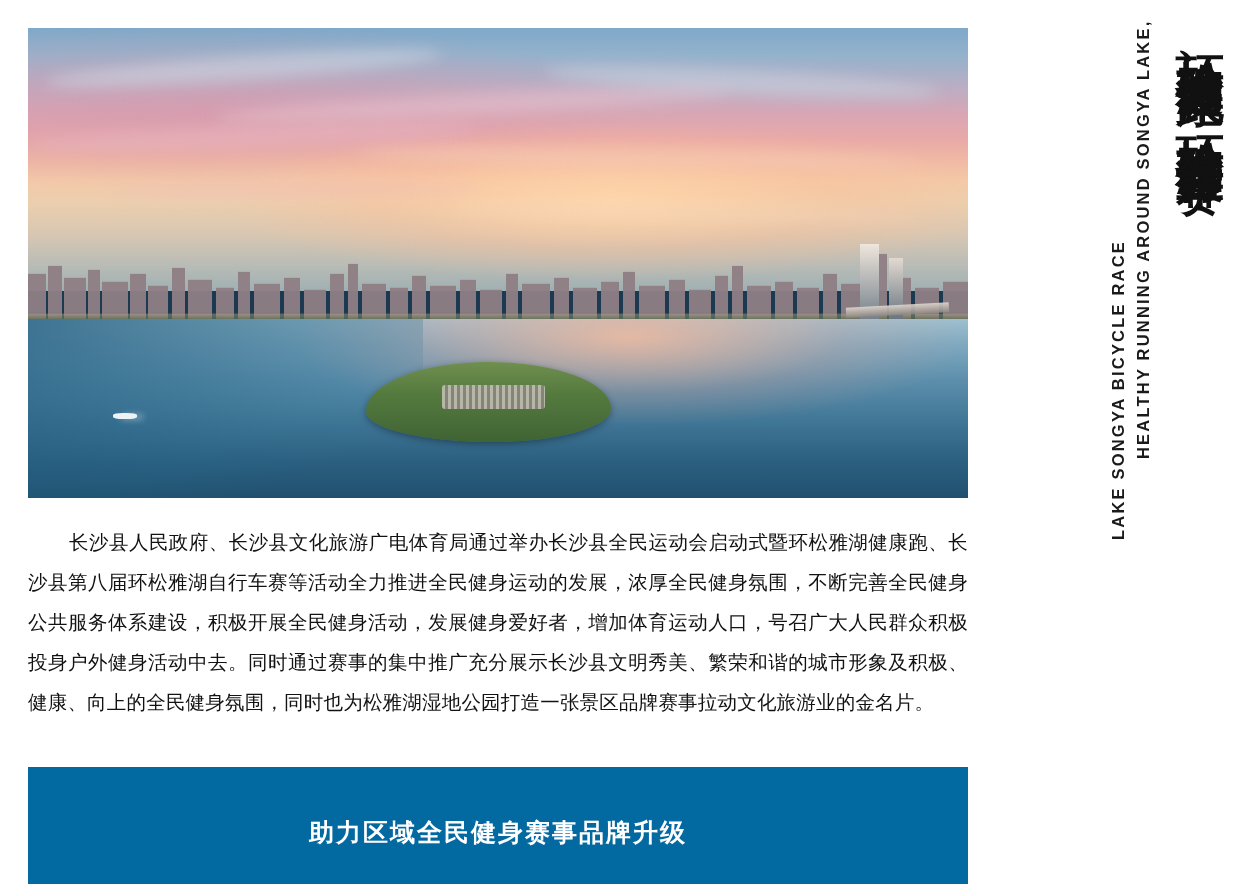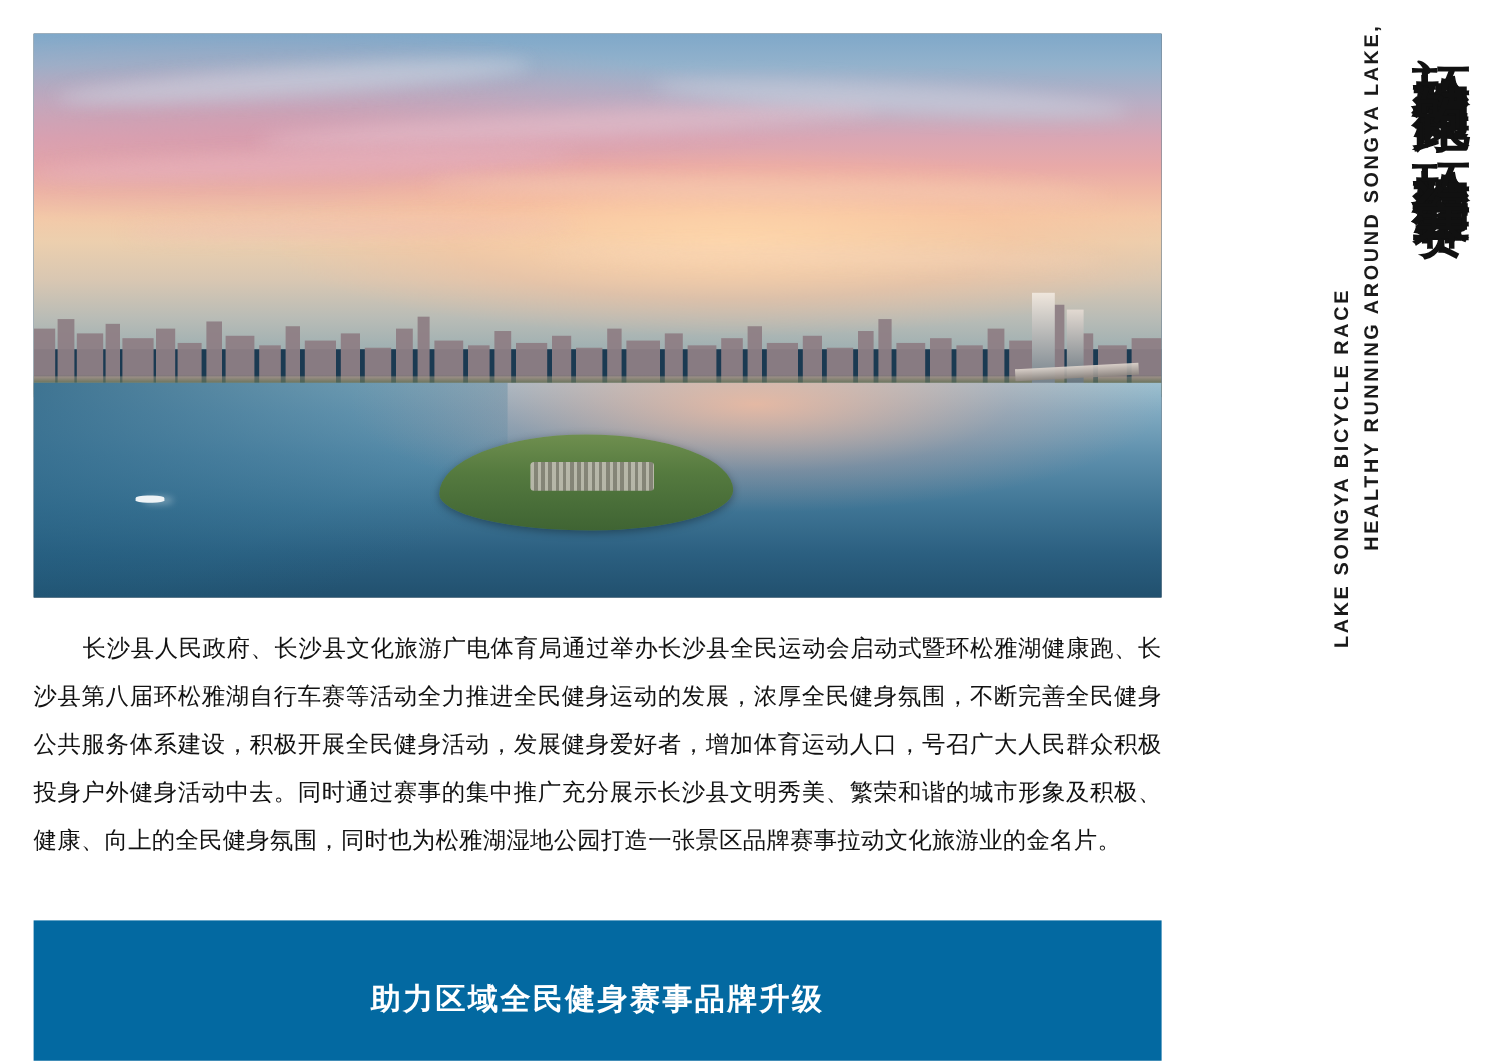--- a/index.html
+++ b/index.html
@@ -165,21 +165,21 @@
     top: 49%;
     width: 1.5%;
     height: 14%;
     background: linear-gradient(to bottom, #e2d9d1, #5f6e79);
   }
 
   
   .body-text {
     margin-top: 24px;
     width: 940px;
-    font-family: Liberation Mono, monospace;
+    font-family: Liberation Sans, sans-serif;
     font-size: 19.5px;
     line-height: 40px;
     color: #121212;
     text-align: justify;
     text-justify: inter-ideograph;
     text-indent: 2.1em;
     letter-spacing: 0.2px;
   }
 
   

